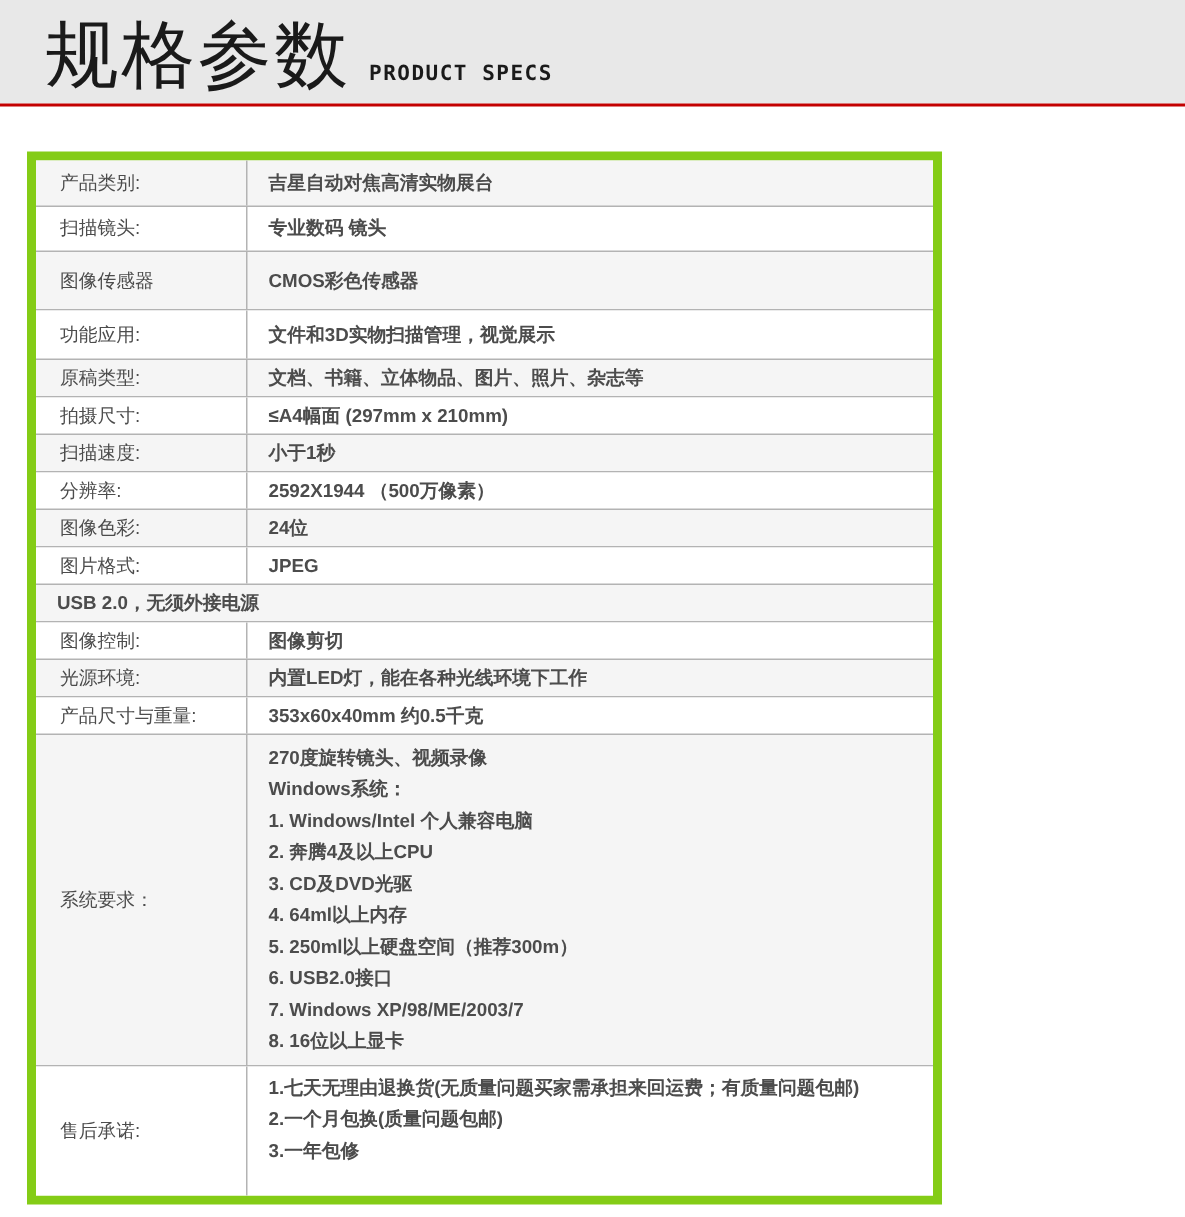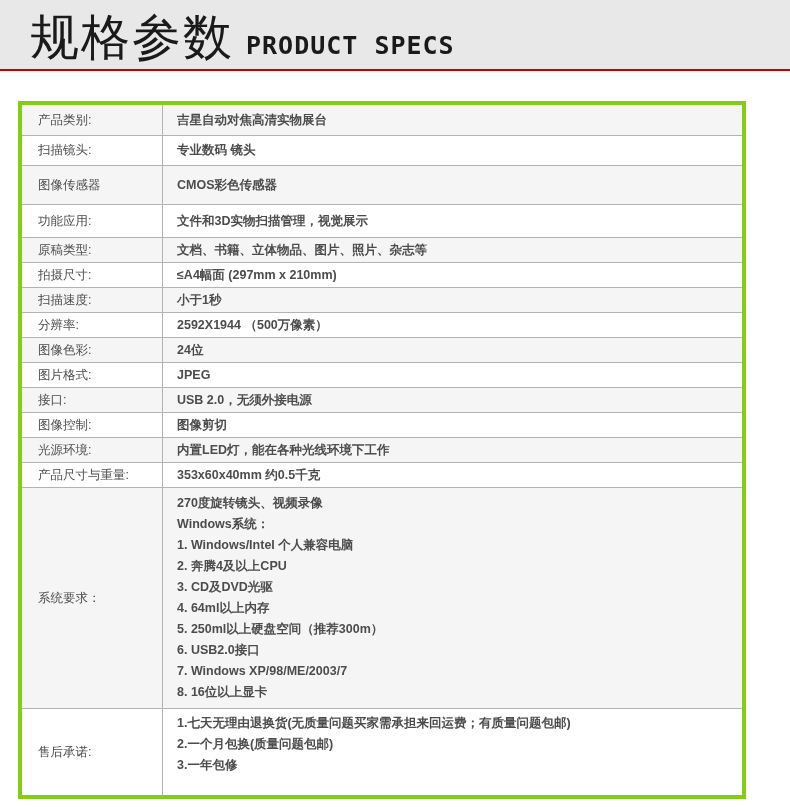--- a/index.html
+++ b/index.html
@@ -25,35 +25,35 @@
     margin: 0 0 7px 30px;
   }
   .title-zh {
     font-size: 49px;
     line-height: 1;
     color: #1a1a1a;
     letter-spacing: 2px;
   }
   .title-en {
     font-family: "DejaVu Sans Mono", monospace;
-    font-size: 25px;
+    font-size: 14px;
     font-weight: bold;
     color: #1a1a1a;
     margin-left: 12px;
     letter-spacing: 1px;
   }
   .red-rule { height: 2px; background: #c30000; }
 
   
   .spec-table {
     position: absolute;
     left: 18px;
     top: 101px;
-    width: 728px;
-    border: 4px solid #84cc16;
+    width: 610px;
+    border: 6px solid #84cc16;
     box-sizing: border-box;
     background: #ffffff;
   }
   .row {
     display: flex;
     height: 25px;
     border-bottom: 1px solid #b3b3b3;
     background: #ffffff;
     box-sizing: border-box;
   }
@@ -152,21 +152,20 @@
       <div class="cell label">图像色彩:</div>
       <div class="cell value">24位</div>
     </div>
 
     <div class="row">
       <div class="cell label">图片格式:</div>
       <div class="cell value">JPEG</div>
     </div>
 
     <div class="row">
-      <div class="cell label">接口:</div>
       <div class="cell value">USB 2.0，无须外接电源</div>
     </div>
 
     <div class="row">
       <div class="cell label">图像控制:</div>
       <div class="cell value">图像剪切</div>
     </div>
 
     <div class="row">
       <div class="cell label">光源环境:</div>

